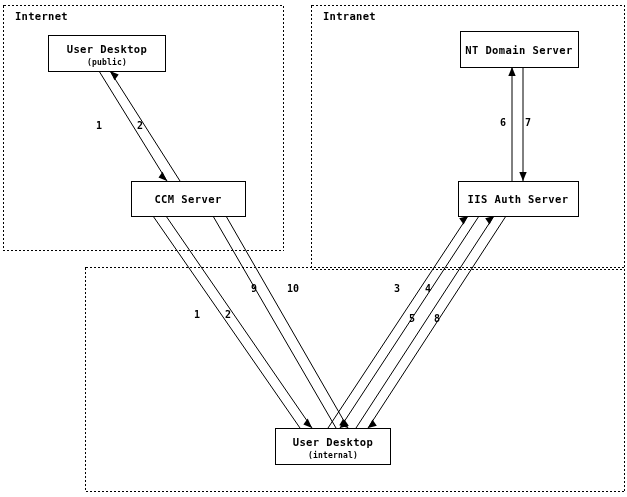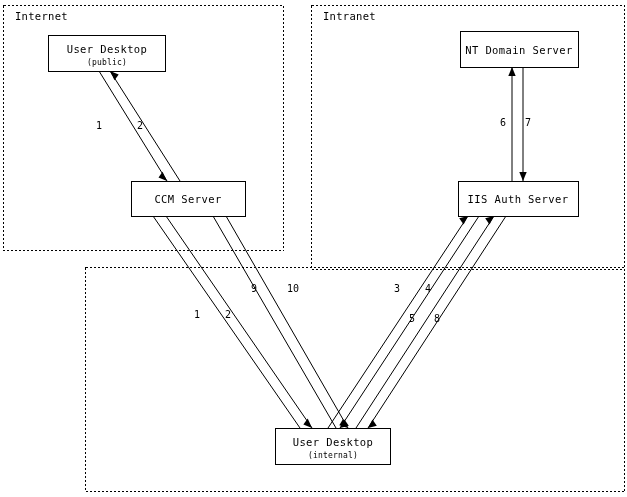--- a/index.html
+++ b/index.html
@@ -10,20 +10,21 @@
   }
   body {
     font-family: "DejaVu Sans Mono", "Liberation Mono", monospace;
   }
   #diagram-root {
     position: relative;
     width: 627px;
     height: 497px;
     background: #ffffff;
     overflow: hidden;
+    font-weight: bold;
   }
   svg#diagram-svg {
     display: block;
     width: 627px;
     height: 497px;
   }
   .zone-rect {
     fill: none;
     stroke: #000000;
     stroke-width: 1;

